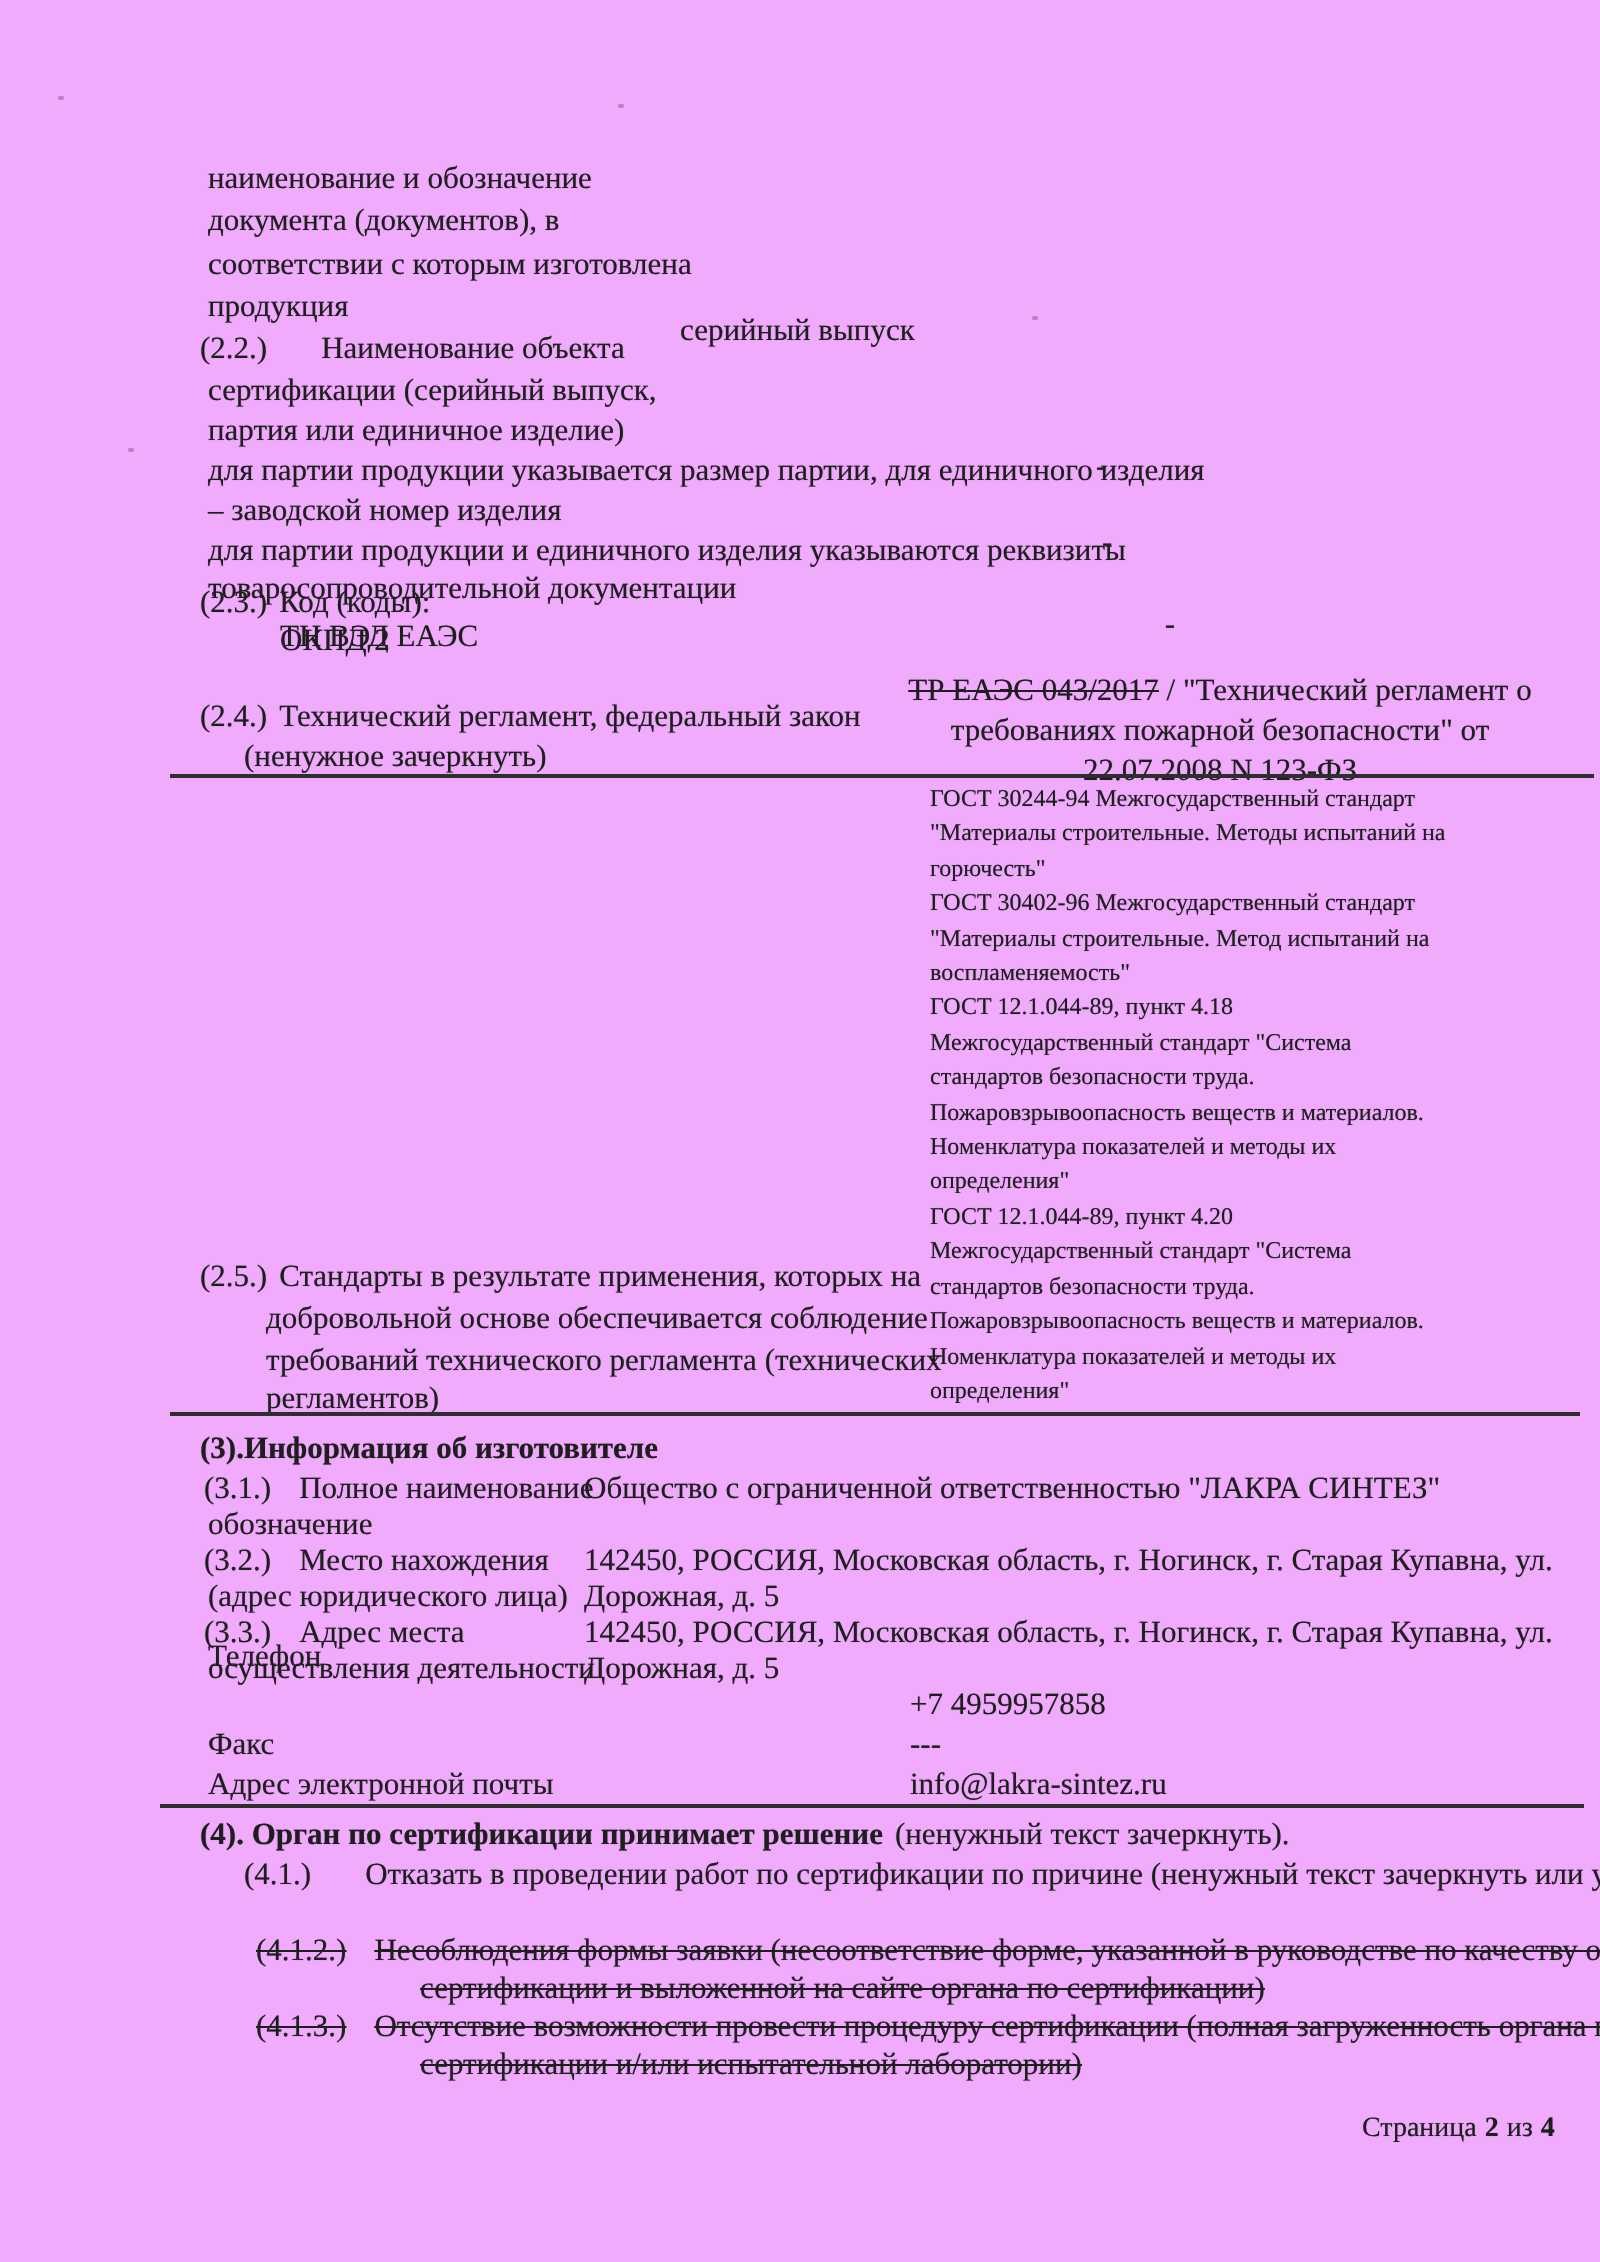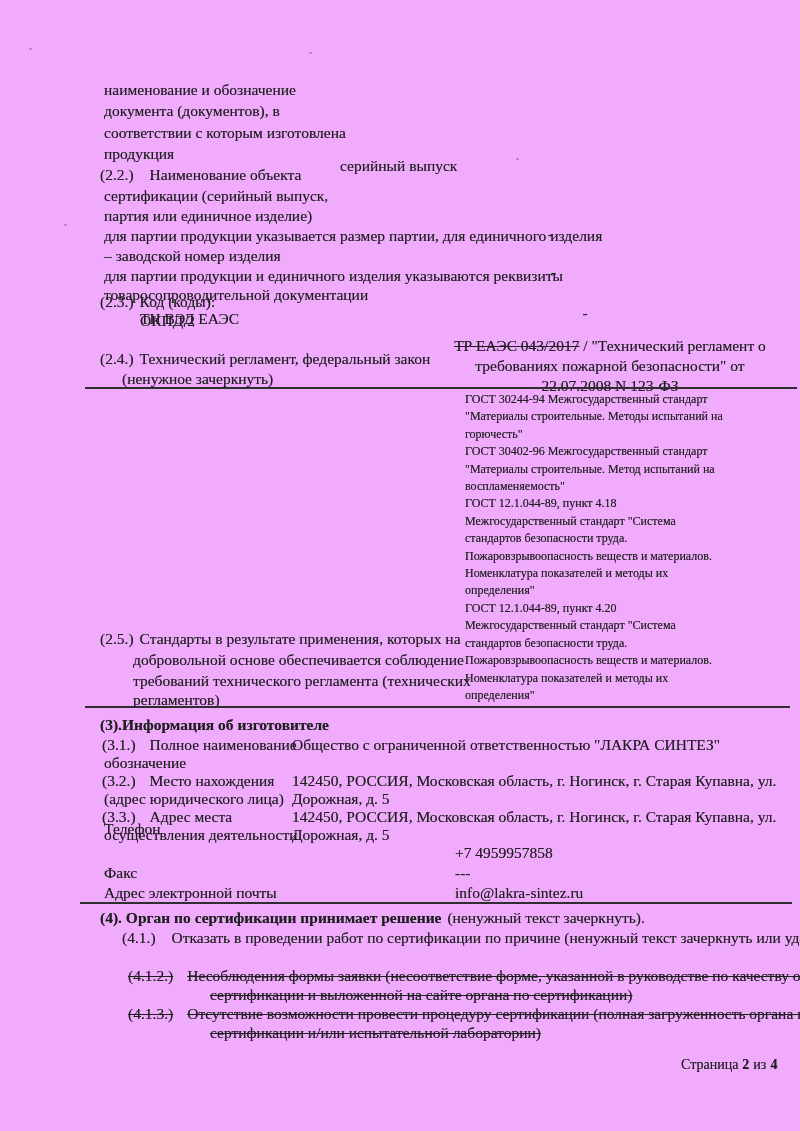--- a/index.html
+++ b/index.html
@@ -16,21 +16,21 @@
     white-space:nowrap;
     font-size:15.5px;
     line-height:17px;
     color:#1e1e1e;
     text-shadow:0 0 0.4px rgba(30,30,30,0.55);
   }
   .bold{font-weight:bold;}
   .strike{text-decoration:line-through;text-decoration-thickness:1.3px;}
   .num-pad-s{padding-right:6px;}
   .num-pad-m{padding-right:14px;}
-  .num-pad-l{padding-right:16px;}
+  .num-pad-l{padding-right:27px;}
   .rule{
     position:absolute;height:2px;background:#2e2e2e;
   }
   .col-center{position:absolute;text-align:center;}
   .col-center div{font-size:15.5px;line-height:20px;white-space:nowrap;text-shadow:0 0 0.4px rgba(30,30,30,0.55);}
   .gost-col{position:absolute;left:465px;top:391px;width:335px;}
   .gost-col div{font-size:12px;line-height:17.4px;white-space:nowrap;text-shadow:0 0 0.4px rgba(30,30,30,0.55);}
   .speck{position:absolute;width:3px;height:2px;background:rgba(60,60,60,0.35);border-radius:1px;}
   .footer{font-size:14px;}
   .footer span{padding-right:4px;}

